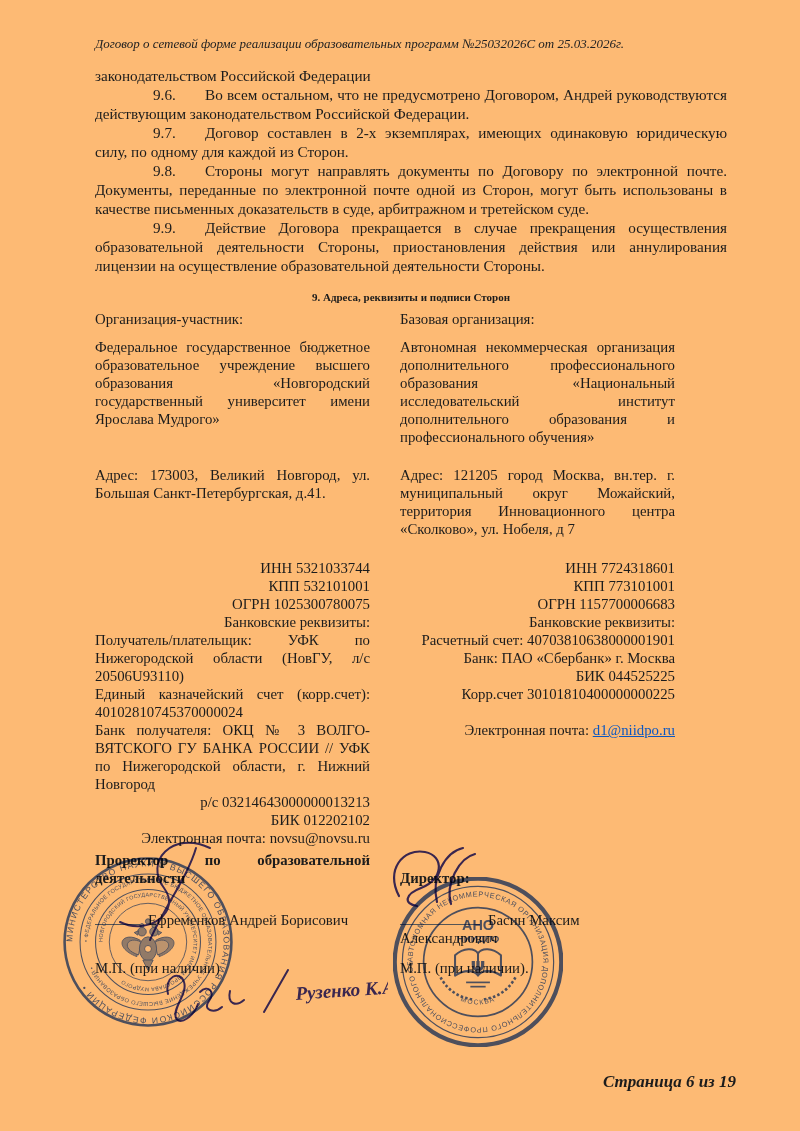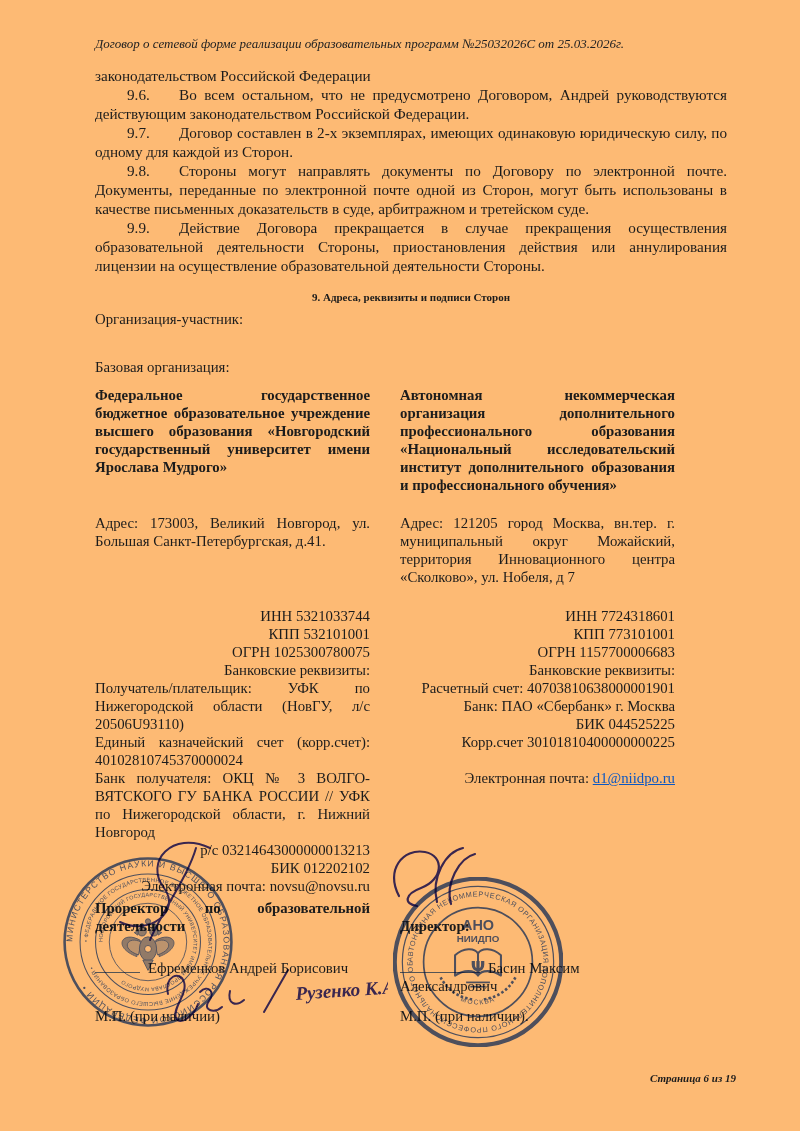--- a/index.html
+++ b/index.html
@@ -4,42 +4,42 @@
 <style>
   html,body{margin:0;padding:0;background:#ffffff;}
   .page{position:relative;width:800px;height:1131px;background:#fdba74;overflow:hidden;
         font-family:"Liberation Serif", serif;color:#1c1c1c;}
   .running-header{position:absolute;left:95px;top:36px;width:632px;
         font-size:13px;font-style:italic;color:#222;}
   .content{position:absolute;left:95px;top:66px;width:632px;z-index:1;
         font-size:15.2px;line-height:19px;}
   .content p{margin:0;}
   .clause{text-align:justify;}
-  .clause .num{display:inline-block;width:52px;margin-left:32px;}
+  .clause .num{display:inline-block;width:52px;margin-left:58px;}
   .section-heading{font-size:11px;font-weight:bold;text-align:center;margin:13px 0 0 0;line-height:19px;}
   .row{display:flex;gap:30px;}
   .cell{width:275px;font-size:14.8px;line-height:18px;}
-  .labels-row{margin-top:3px;flex-direction:column;}
+  .labels-row{margin-top:3px;}
   .org-row{margin-top:10px;}
-  .org-row .cell{font-weight:bold;text-align:justify;}
+  .org-row .cell{font-weight:normal;text-align:justify;}
   .addr-row{margin-top:20px;}
   .addr-row .cell{text-align:justify;}
   .req-row{margin-top:21px;}
   .req-row .cell p{text-align:justify;}
   .req-row .cell p.nojust{text-align:right;}
   .gap-top{margin-top:18px !important;}
   .signer-row{margin-top:4px;align-items:flex-end;}
   .signer-row .cell{font-weight:bold;text-align:justify;}
   .name-row{margin-top:24px;}
   .mp-row{margin-top:12px;}
   .sig-line{display:inline-block;border-bottom:1px solid #555;height:12px;margin-right:8px;}
   .sig-line.w45{width:45px;}
   .sig-line.w80{width:80px;}
   .link{color:#0b57c2;text-decoration:underline;cursor:pointer;}
-  .footer{position:absolute;right:64px;top:1072px;font-size:11px;font-weight:bold;font-style:italic;}
+  .footer{position:absolute;right:64px;top:1072px;font-size:17px;font-weight:bold;font-style:italic;}
   .stamp{position:absolute;z-index:2;mix-blend-mode:multiply;opacity:.92;}
   .pen{position:absolute;z-index:3;mix-blend-mode:multiply;}
   .hand-caption{font-family:"Liberation Serif", serif;font-style:italic;font-weight:bold;}
 </style>
 </head>
 <body>
 
 <div class="page">
 
   <div class="running-header">Договор о сетевой форме реализации образовательных программ №25032026С от 25.03.2026г.</div>

